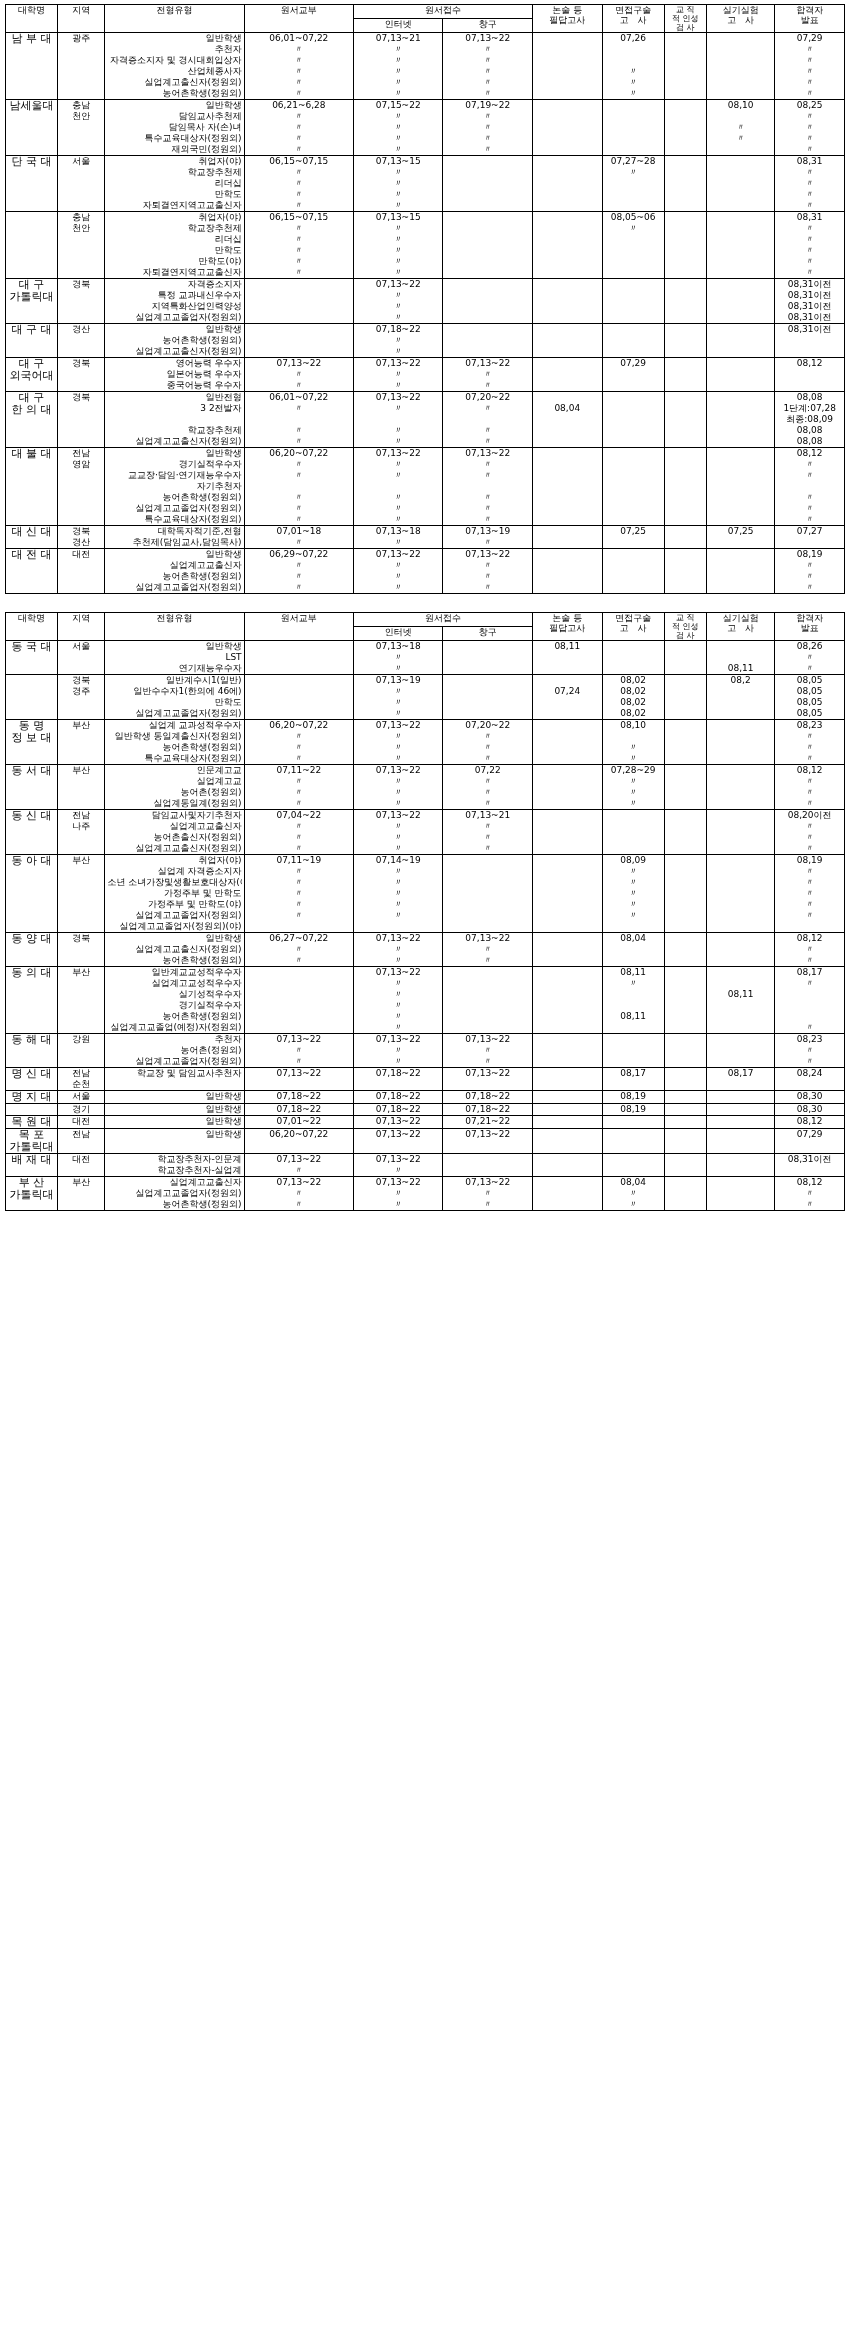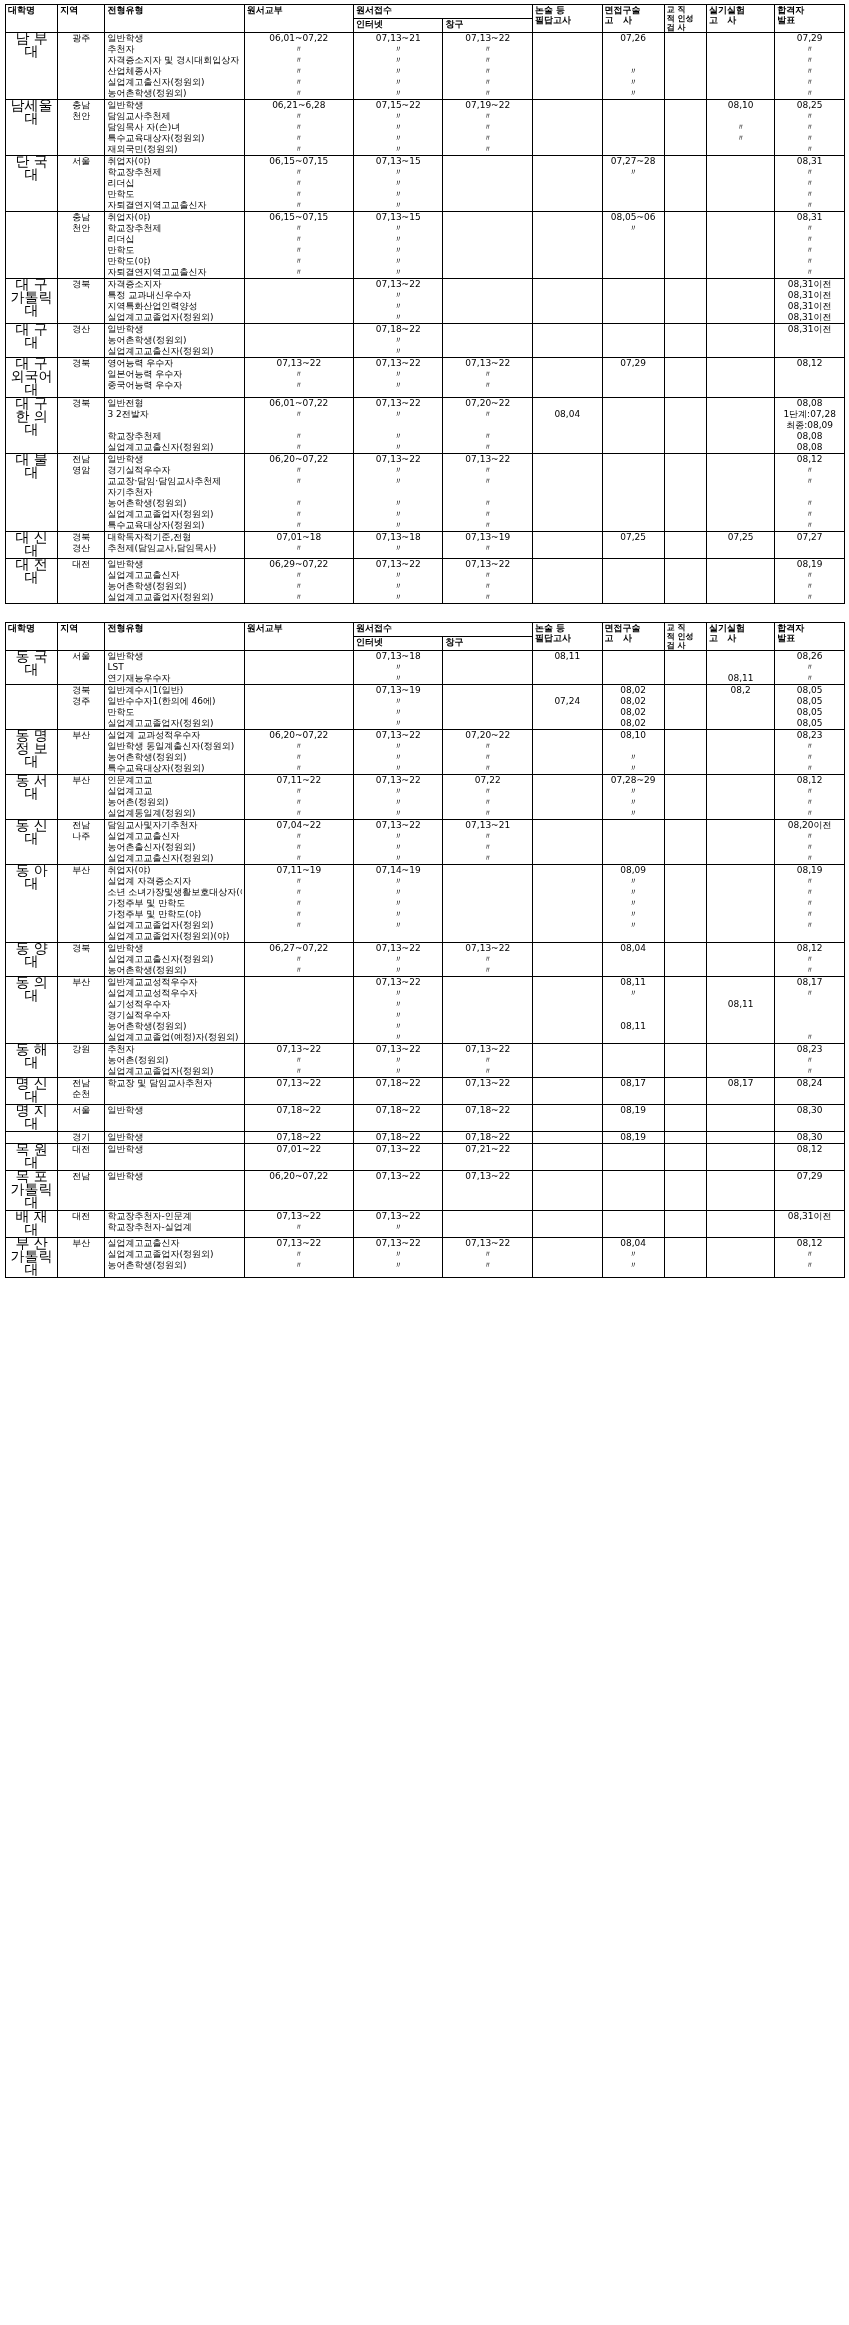--- a/index.html
+++ b/index.html
@@ -1,25 +1,25 @@
 <!DOCTYPE html>
 <html><head>
 <meta charset="utf-8">
 <style>
   html,body{margin:0;padding:0;background:#fff;}
   body{font-family:"DejaVu Sans","Liberation Sans",sans-serif;}
   .page{width:849px;min-height:2325px;position:relative;background:#fff;padding:0;box-sizing:border-box;}
   table.sched{border-collapse:collapse;width:840px;margin:4px 4px 0 5px;table-layout:fixed;}
   table.sched td,table.sched th{border:1px solid #000;font-size:9px;line-height:11px;padding:0 2px;vertical-align:top;color:#000;}
-  .hdr th{text-align:left;vertical-align:middle;font-size:10px;font-weight:bold;padding:1px 0;}
+  .hdr th{text-align:center;vertical-align:middle;font-size:10px;font-weight:normal;padding:1px 0;}
   .c{text-align:center;}
-  .l{text-align:left;}
+  .l{text-align:right;}
   .lines div{white-space:nowrap;overflow:hidden;}
   .vm{vertical-align:middle;}
-  .univ{font-size:14px;letter-spacing:0px;}
+  .univ{font-size:11px;letter-spacing:0px;}
   .spacer{height:14px;background:#fff;}
 </style>
 </head>
 <body>
 
 <div class="page">
 
   <table class="sched">
     <colgroup>
       <col style="width:42px">
@@ -716,21 +716,21 @@
             </div>
           </td>
         </tr>
         <tr>
           <td class="c vm"><span class="univ">대 불 대</span></td>
           <td class="c vm">전남<br>영암</td>
           <td class="l">
             <div class="lines">
               <div>일반학생</div>
               <div>경기실적우수자</div>
-              <div>교교장·담임·담임교사추천제</div>
+              <div>교교장·담임·연기재능우수자</div>
               <div>자기추천자</div>
               <div>농어촌학생(정원외)</div>
               <div>실업계고교졸업자(정원외)</div>
               <div>특수교육대상자(정원외)</div>
             </div>
           </td>
           <td class="c">
             <div class="lines">
               <div>06,20~07,22</div>
               <div>〃</div>

